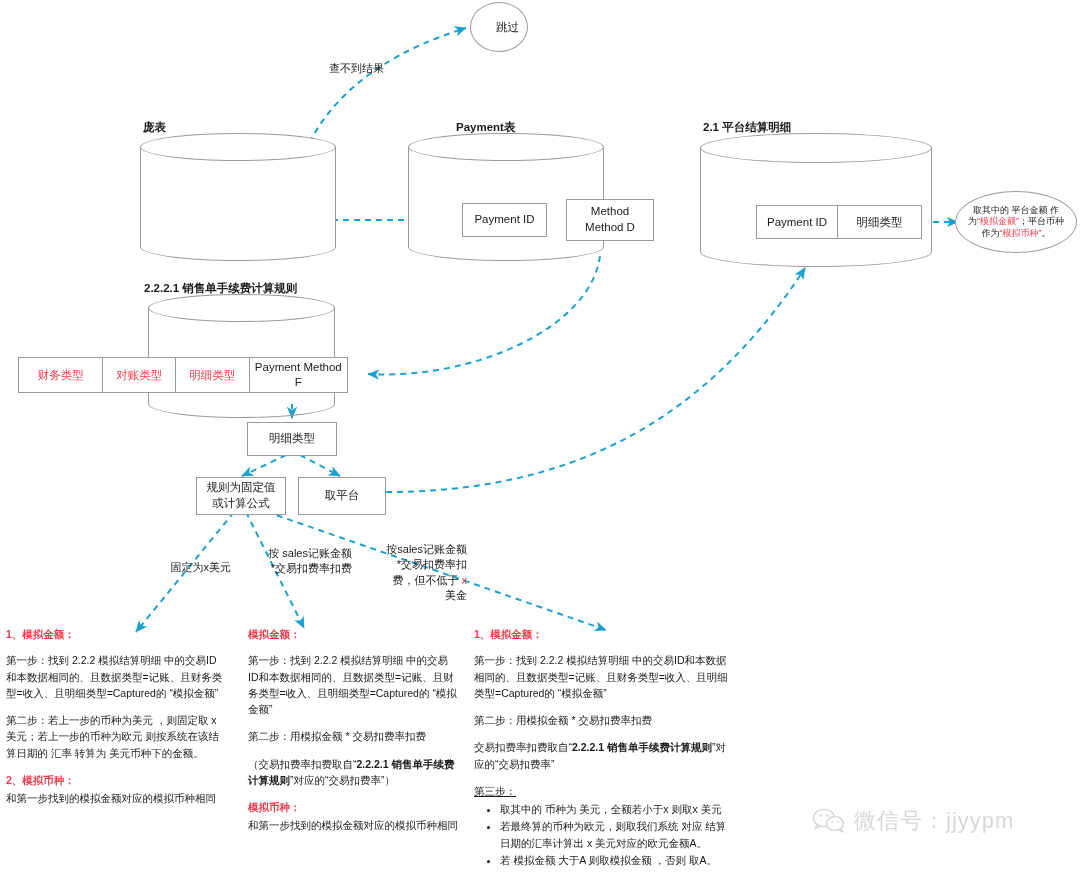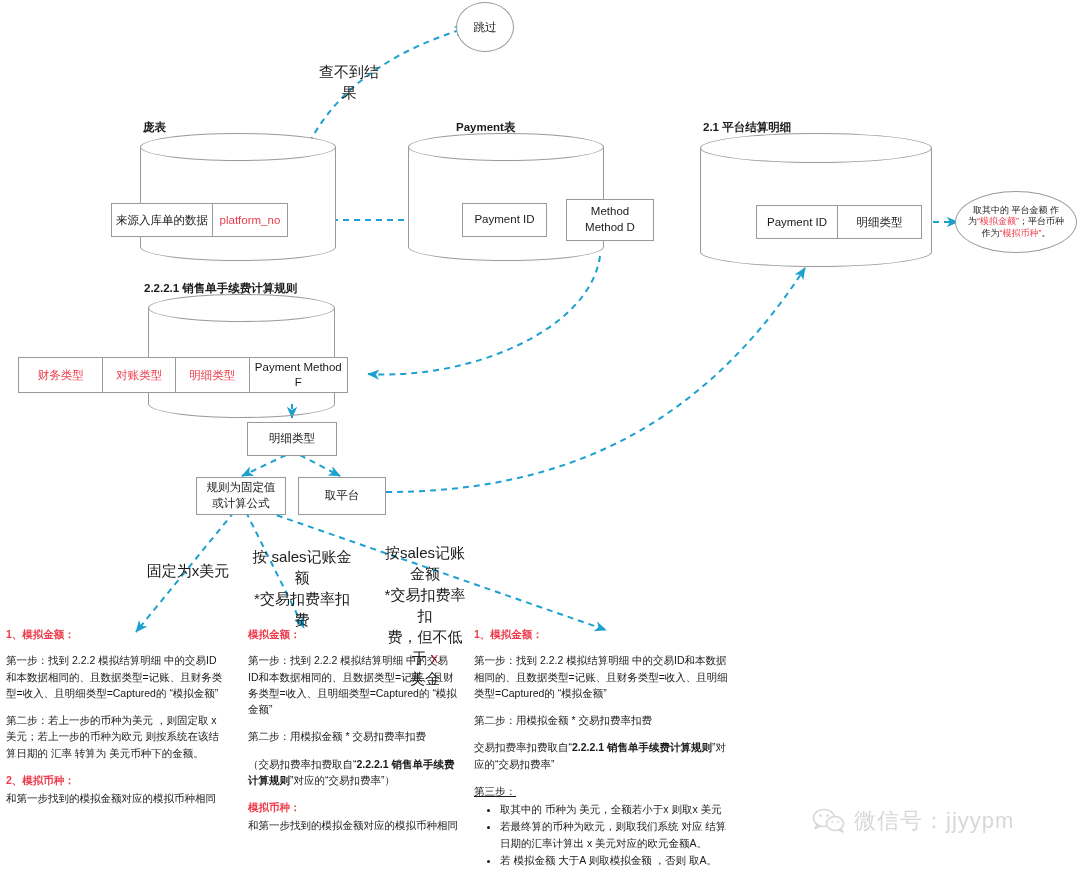--- a/index.html
+++ b/index.html
@@ -107,23 +107,23 @@
     font-size:11.5px;
     color:#1a1a1a;
     line-height:1.3;
     padding:4px 8px;
   }
   .ellipse.tiny{ font-size:9px; line-height:1.25; }
   .ellipse .hl{ color:#ee3b4b; }
   
   .edge-label{
     position:absolute;
-    font-size:15px;
-    color:#1a1a1a;
-    text-align:center;
+    font-size:11px;
+    color:#1a1a1a;
+    text-align:right;
     line-height:1.4;
     white-space:pre-line;
   }
   .edge-label .hl{ color:#ee3b4b; }
   
   .note{
     position:absolute;
     font-size:10.5px;
     color:#1a1a1a;
     line-height:1.55;
@@ -187,33 +187,29 @@
       <path d="M234,512 L136,632"></path>
 
       <path d="M246,512 L304,628"></path>
 
       <path d="M256,508 L606,630"></path>
 
       <path d="M922,222 L958,222"></path>
     </g>
   </svg>
 
-  <div class="ellipse" style="left:456px;top:2px;width:58px;height:50px;">
+  <div class="ellipse" style="left:470px;top:2px;width:58px;height:50px;justify-content:flex-end;">
     <span>跳过</span>
   </div>
 
   <div class="cyl-label" style="left:143px;top:120px;">庞表</div>
   <div class="cyl" style="left:140px;top:133px;width:196px;height:128px;">
     <div class="body" style="top:14px;height:100px;"></div>
     <div class="top" style="top:0px;height:28px;"></div>
     <div class="bot" style="top:100px;height:28px;"></div>
-  </div>
-  <div class="cellrow" style="left:111px;top:203px;width:177px;height:34px;">
-    <div class="cell" style="width:102px;">来源入库单的数据</div>
-    <div class="cell red" style="width:75px;">platform_no</div>
   </div>
 
   <div class="cyl-label" style="left:412px;top:120px;margin-left:44px;">Payment表</div>
   <div class="cyl" style="left:408px;top:133px;width:196px;height:128px;">
     <div class="body" style="top:14px;height:100px;"></div>
     <div class="top" style="top:0px;height:28px;"></div>
     <div class="bot" style="top:100px;height:28px;"></div>
   </div>
   <div class="box" style="left:462px;top:203px;width:85px;height:34px;">Payment ID</div>
   <div class="box" style="left:566px;top:199px;width:88px;height:42px;">Method Method D</div>

